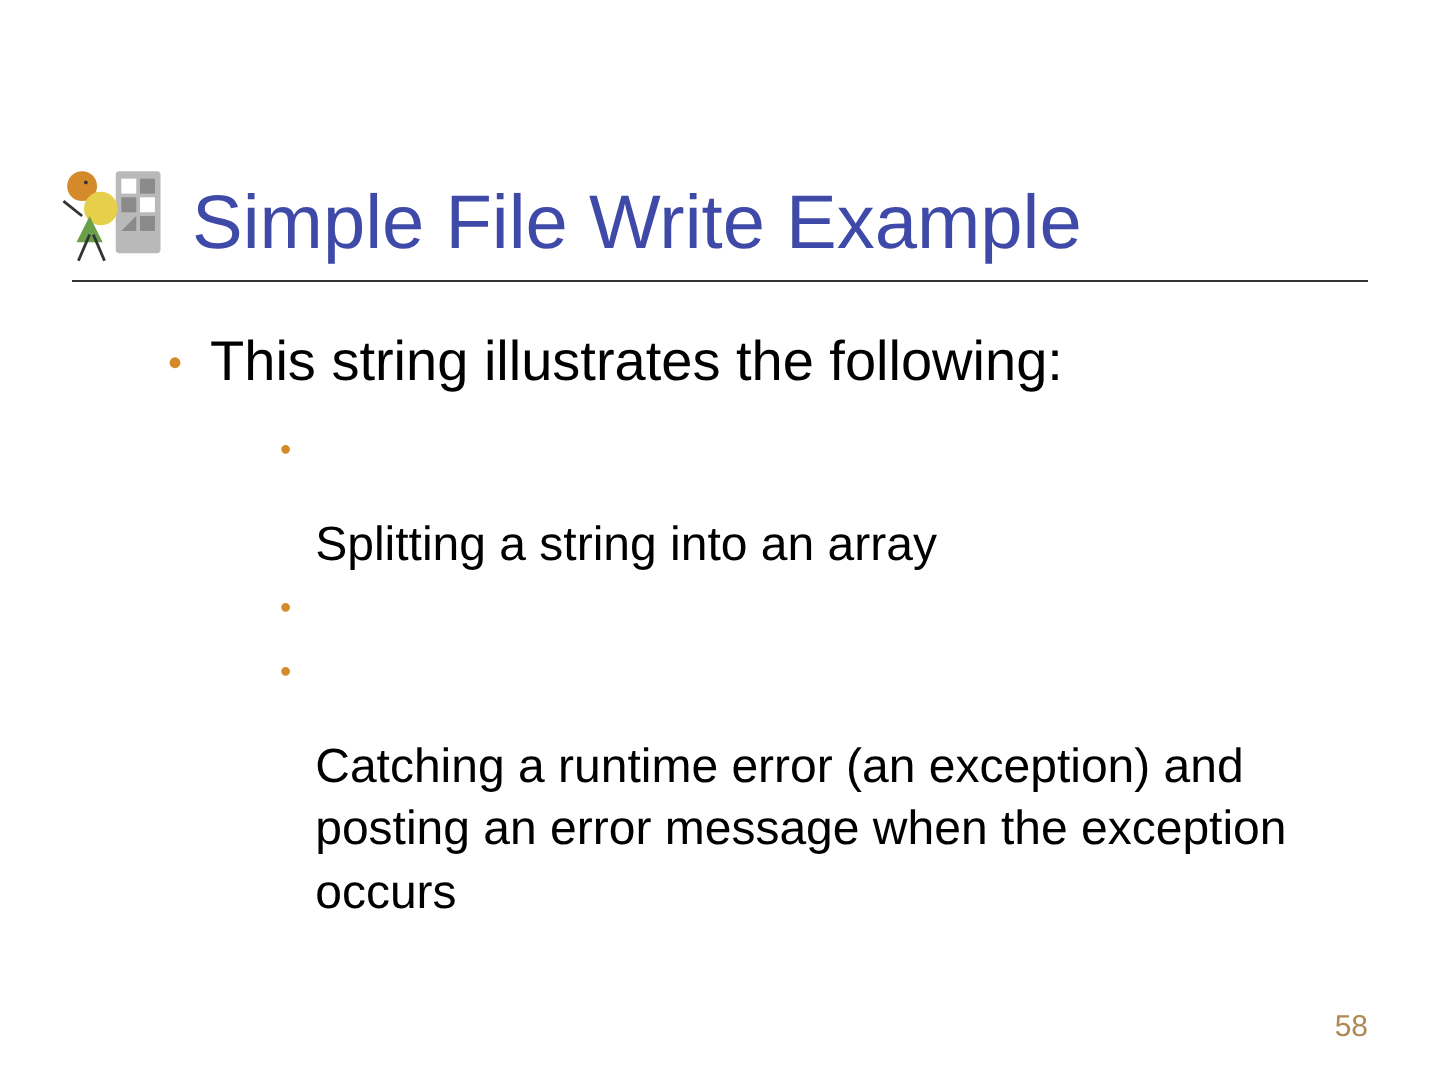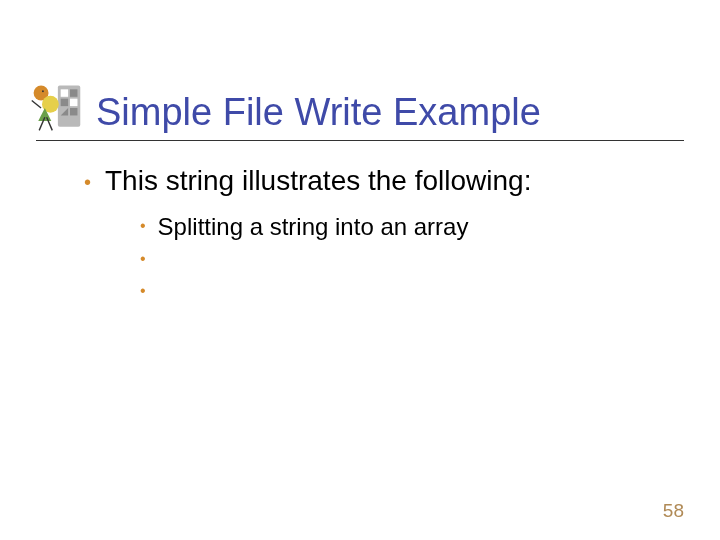--- a/index.html
+++ b/index.html
@@ -70,26 +70,26 @@
     line-height: 1.3;
     margin-bottom: 2px;
   }
   .bullet-l2 .dot {
     color: #d58a2a;
     margin-right: 12px;
     font-size: 16px;
     line-height: 30px;
     flex-shrink: 0;
   }
-  .bullet-l2 .txt { max-width: 540px; }
+  .bullet-l2 .txt { max-width: 540px; margin-top: 46px; }
   .page-num {
     position: absolute;
     bottom: 18px;
     right: 36px;
-    font-size: 19px;
+    font-size: 15px;
     color: #b08a56;
     margin-left: 16px;
   }
 </style>
 </head>
 <body>
 
 <div class="slide">
   <div class="header-row">
     <div class="logo">
@@ -121,17 +121,18 @@
     </div>
     <div class="bullet-l2">
       <span class="dot">•</span>
       <span class="txt">Splitting a string into an array</span>
     </div>
     <div class="bullet-l2">
       <span class="dot">•</span>
     </div>
     <div class="bullet-l2">
       <span class="dot">•</span>
+      <span class="txt">Catching a runtime error (an exception) and posting an error message when the exception occurs</span>
     </div>
   </div>
 
   <div class="page-num">58</div>
 </div>
 
 </body></html>

